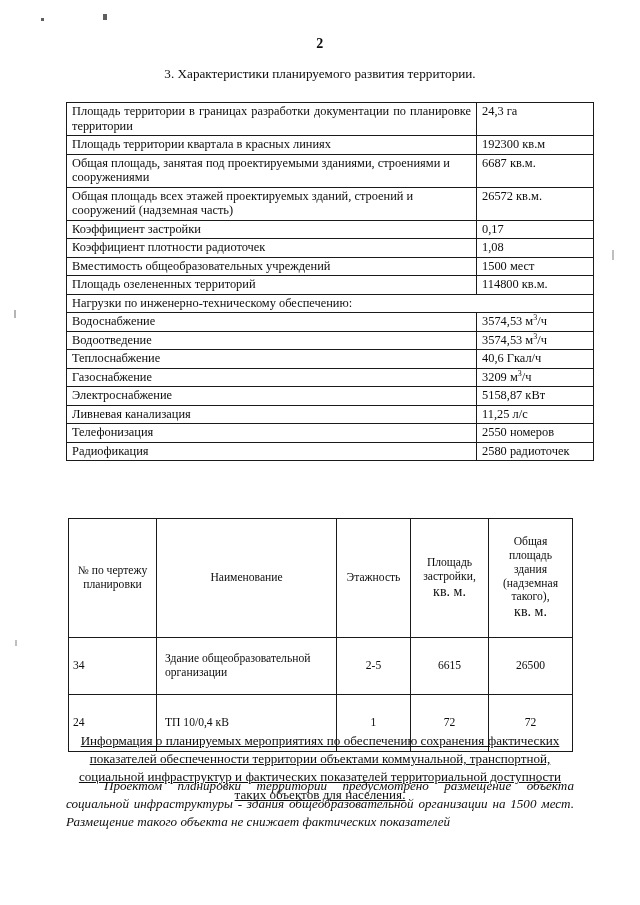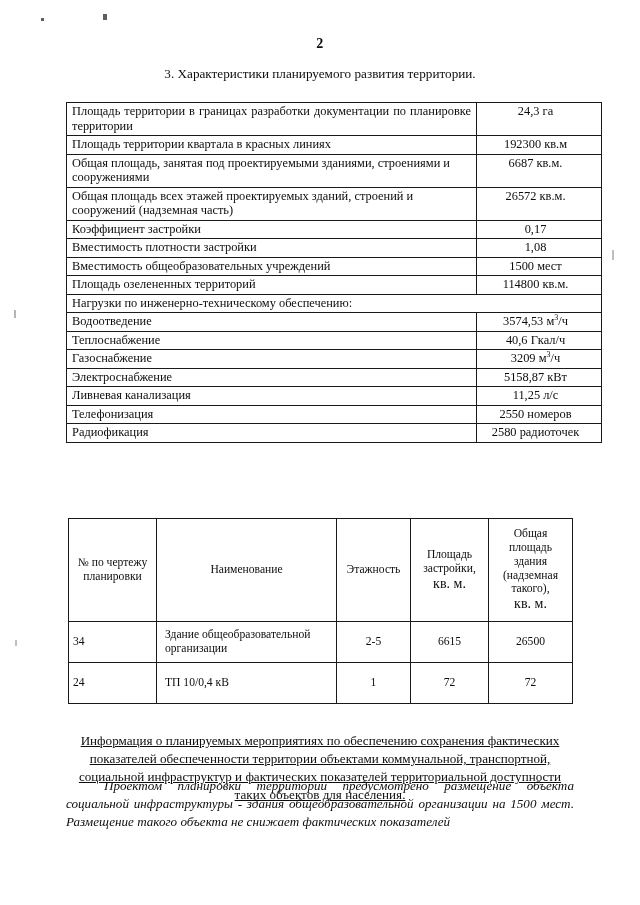--- a/index.html
+++ b/index.html
@@ -80,23 +80,23 @@
   #table-characteristics td.label {
     width: 399px;
     text-align: left;
   }
   #table-characteristics td.label.justify {
     text-align: justify;
     text-align-last: justify;
   }
   #table-characteristics td.value {
     width: 107px;
-    text-align: center;
+    text-align: left;
     white-space: nowrap;
-    padding-right: 12px;
+    padding-right: 4px;
   }
   #table-characteristics td.group {
     text-align: left;
     margin-top: 16px;
   }
   sup {
     font-size: 8px;
     line-height: 0;
     vertical-align: super;
   }
@@ -106,21 +106,21 @@
     left: 68px;
     top: 518px;
     width: 504px;
     table-layout: fixed;
   }
   #table-objects th,
   #table-objects td {
     border: 1px solid #1a1a1a;
     font-size: 11.6px;
     line-height: 1.2;
-    padding: 3px 4px;
+    padding: 11px 4px;
     font-weight: normal;
   }
   #table-objects th {
     text-align: center;
     vertical-align: middle;
     height: 96px;
   }
   #table-objects th .small {
     font-size: 14px;
   }
@@ -191,33 +191,37 @@
         </tr>
         <tr>
           <td class="label">Общая площадь всех этажей проектируемых зданий, строений и сооружений (надземная часть)</td>
           <td class="value">26572 кв.м.</td>
         </tr>
         <tr>
           <td class="label">Коэффициент застройки</td>
           <td class="value">0,17</td>
         </tr>
         <tr>
-          <td class="label">Вместимость плотности застройки</td>
+          <td class="label">Коэффициент плотности радиоточек</td>
           <td class="value">1,08</td>
         </tr>
         <tr>
           <td class="label">Вместимость общеобразовательных учреждений</td>
           <td class="value">1500 мест</td>
         </tr>
         <tr>
           <td class="label">Площадь озелененных территорий</td>
           <td class="value">114800 кв.м.</td>
         </tr>
         <tr>
           <td class="group" colspan="2">Нагрузки по инженерно-техническому обеспечению:</td>
+        </tr>
+        <tr>
+          <td class="label">Водоснабжение</td>
+          <td class="value"><span>3574,53 м</span><sup>3</sup><span>/ч</span></td>
         </tr>
         <tr>
           <td class="label">Водоотведение</td>
           <td class="value"><span>3574,53 м</span><sup>3</sup><span>/ч</span></td>
         </tr>
         <tr>
           <td class="label">Теплоснабжение</td>
           <td class="value"><span>40,6 Гкал/ч</span></td>
         </tr>
         <tr>

